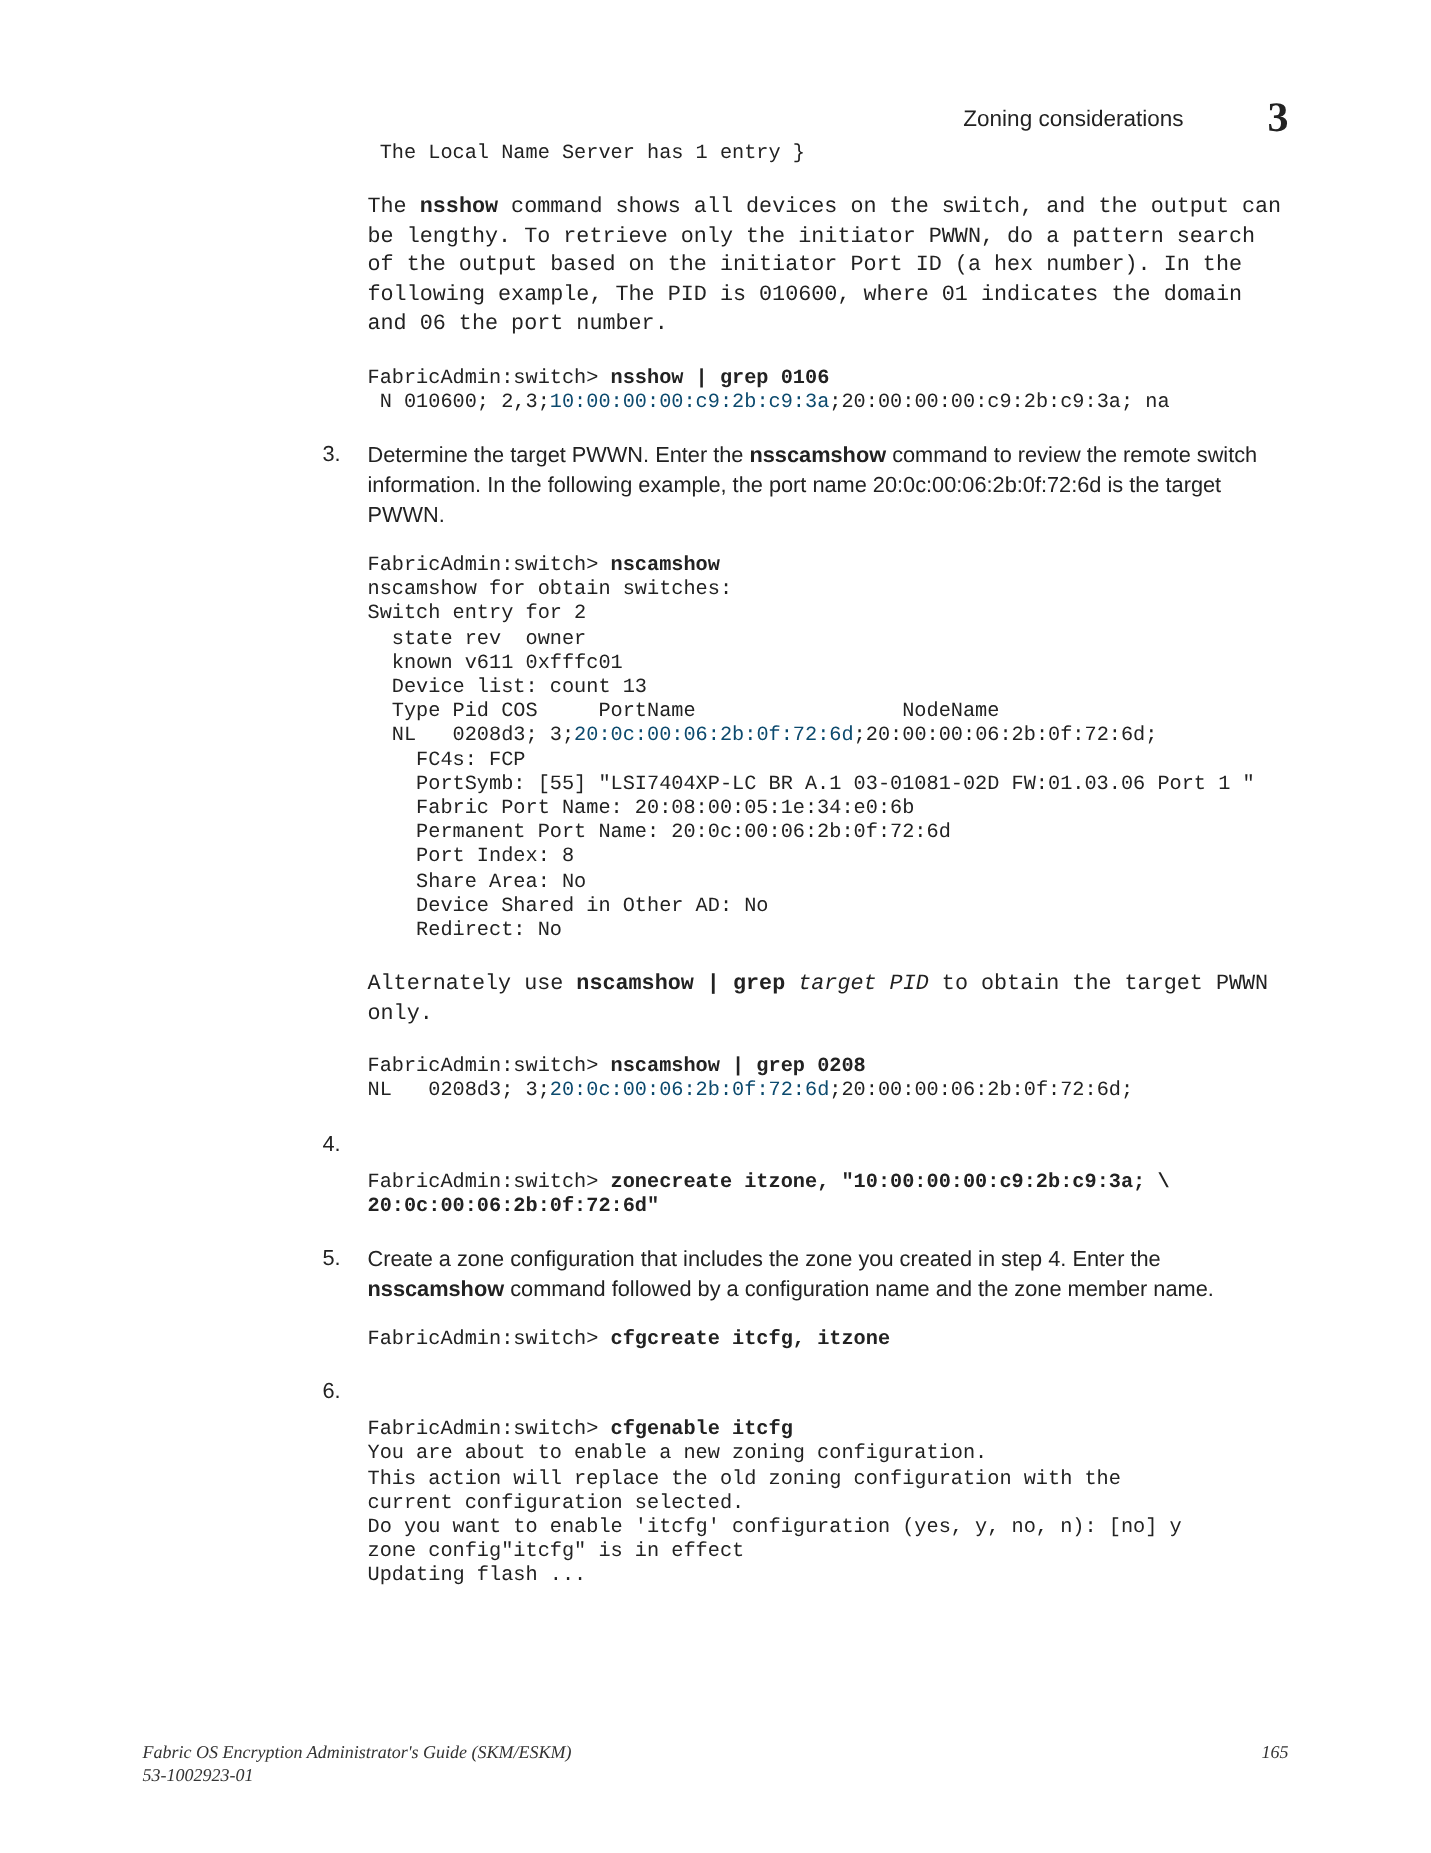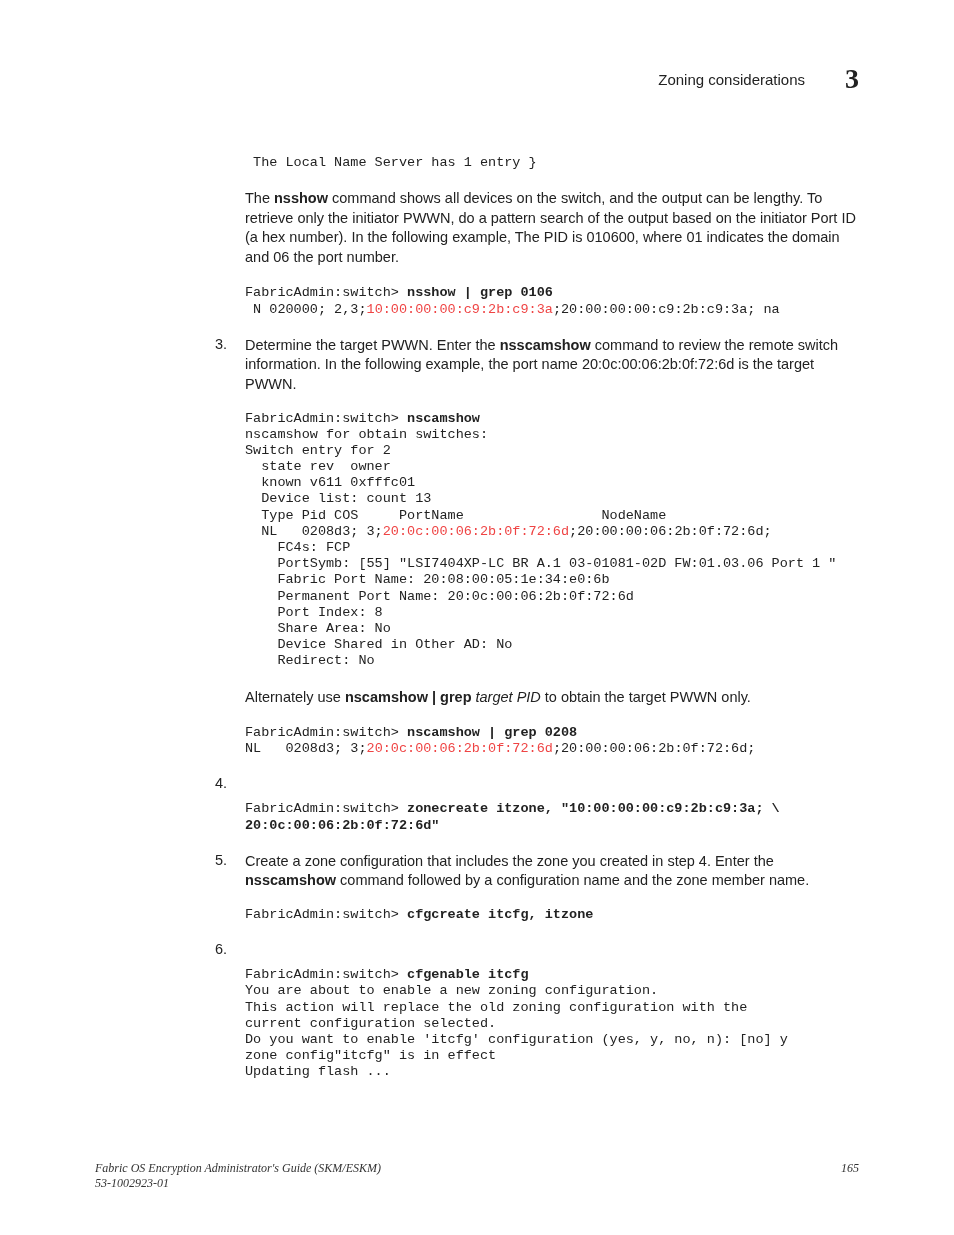--- a/index.html
+++ b/index.html
@@ -10,33 +10,32 @@
     font-family: Arial, Helvetica, sans-serif;
     font-size: 14.5px;
     color: #222;
     padding: 63px 95px 40px 95px;
     position: relative;
   }
   .header {
     display: flex;
     justify-content: flex-end;
     align-items: center;
-    gap: 40px;
-    margin-bottom: 60px;
+    gap: 56px;
   }
   .header-title { font-size: 15px; }
   .chapter-num { font-family: Georgia, 'Times New Roman', serif; font-size: 28px; font-weight: bold; }
-  .content-indent { margin-left: 150px; }
+  .content-indent { margin-left: 150px; font-family: Liberation Mono, monospace; }
   .code {
     font-family: 'Courier New', Courier, monospace;
     font-size: 13.5px;
     white-space: pre;
     line-height: 1.2;
   }
-  .wwn { color: #ef4444; }
+  .wwn { color: #0c4a6e; }
   .para { line-height: 1.35; margin-bottom: 6px; }
   .bold { font-weight: bold; }
   .italic { font-style: italic; }
   .block { margin-bottom: 18px; }
   .step { display: flex; margin-bottom: 10px; }
   .stepnum { width: 30px; flex-shrink: 0; margin-left: 120px; }
   .stepbody { flex: 1; }
   .footer {
     position: absolute;
     bottom: 44px;
@@ -59,21 +58,21 @@
   <span class="chapter-num">3</span>
 </div>
 
 <div class="content-indent code block"> The Local Name Server has 1 entry }</div>
 
 <div class="content-indent para block">
   <span>The </span><span class="bold">nsshow</span><span> command shows all devices on the switch, and the output can be lengthy. To retrieve only the initiator PWWN, do a pattern search of the output based on the initiator Port ID (a hex number). In the following example, The PID is 010600, where 01 indicates the domain and 06 the port number.</span>
 </div>
 
 <div class="content-indent code block"><span>FabricAdmin:switch&gt; </span><span class="bold">nsshow | grep 0106</span>
-<span> N 020000; 2,3;</span><span class="wwn">10:00:00:00:c9:2b:c9:3a</span><span>;20:00:00:00:c9:2b:c9:3a; na</span></div>
+<span> N 010600; 2,3;</span><span class="wwn">10:00:00:00:c9:2b:c9:3a</span><span>;20:00:00:00:c9:2b:c9:3a; na</span></div>
 
 <div class="step">
   <div class="stepnum">3.</div>
   <div class="stepbody">
     <div class="para">
       <span>Determine the target PWWN. Enter the </span><span class="bold">nsscamshow</span><span> command to review the remote switch information. In the following example, the port name 20:0c:00:06:2b:0f:72:6d is the target PWWN.</span>
     </div>
   </div>
 </div>
 

